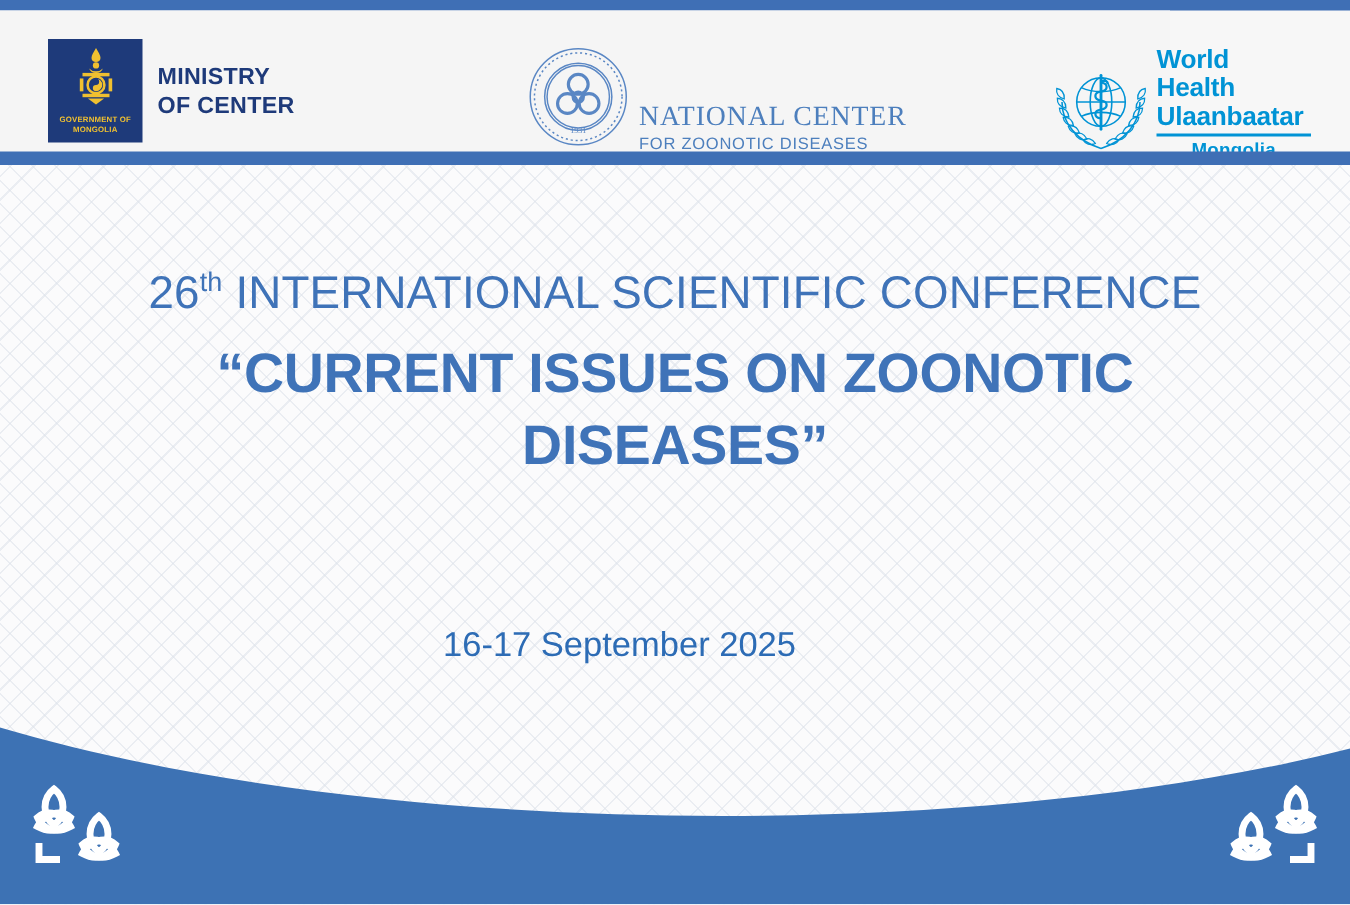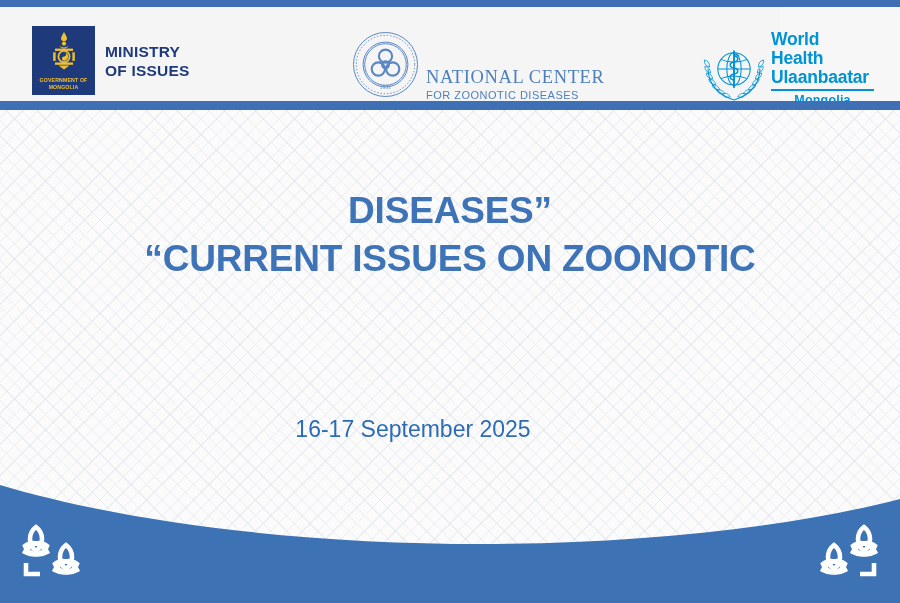--- a/index.html
+++ b/index.html
@@ -229,21 +229,21 @@
             </g>
           </svg>
         </div>
         <div class="moh-emblem-caption">
           <div>GOVERNMENT OF</div>
           <div>MONGOLIA</div>
         </div>
       </div>
       <div class="moh-text">
         <div>MINISTRY</div>
-        <div>OF ISSUES</div>
+        <div>OF CENTER</div>
       </div>
     </div>
 
     <div class="nczd-logo">
       <span>
         <svg width="67" height="67" viewBox="0 0 67 67">
           <g fill="none" stroke="#5a87c4" stroke-width="1">
             <circle cx="33.5" cy="33.5" r="32"></circle>
             <circle cx="33.5" cy="33.5" r="29.2" stroke-dasharray="1.4 1.9"></circle>
             <circle cx="33.5" cy="33.5" r="22.4"></circle>
@@ -316,24 +316,25 @@
       </div>
     </div>
 
   </div>
 
   <div class="header-divider"></div>
 
   <div class="body-area">
 
     <div class="headline">
+      <div class="line-conference"><span>26</span><span class="ord">th</span>&nbsp;<span>INTERNATIONAL SCIENTIFIC CONFERENCE</span></div>
 
       <div class="line-topic">
+        <div>“CURRENT ISSUES ON ZOONOTIC</div>
         <div>DISEASES”</div>
-        <div>“CURRENT ISSUES ON ZOONOTIC</div>
       </div>
     </div>
 
     <div class="meta">
       <div>16-17 September 2025</div>
     </div>
 
   </div>
 
   <svg class="waves" viewBox="0 0 900 140" preserveAspectRatio="none">

